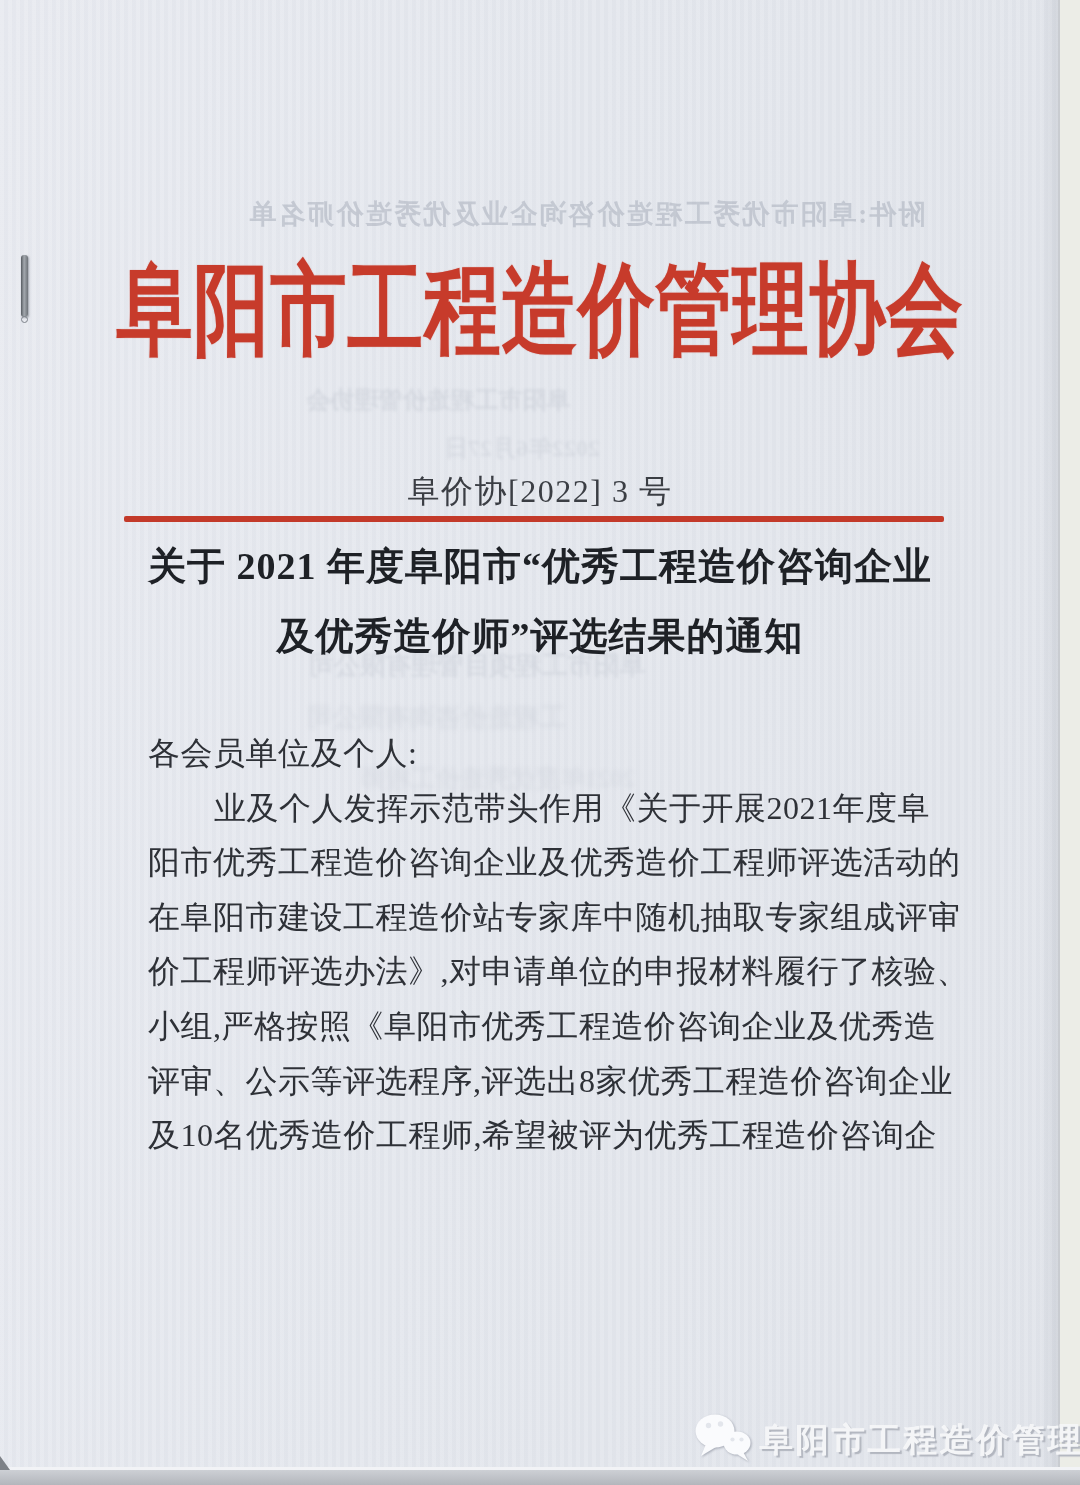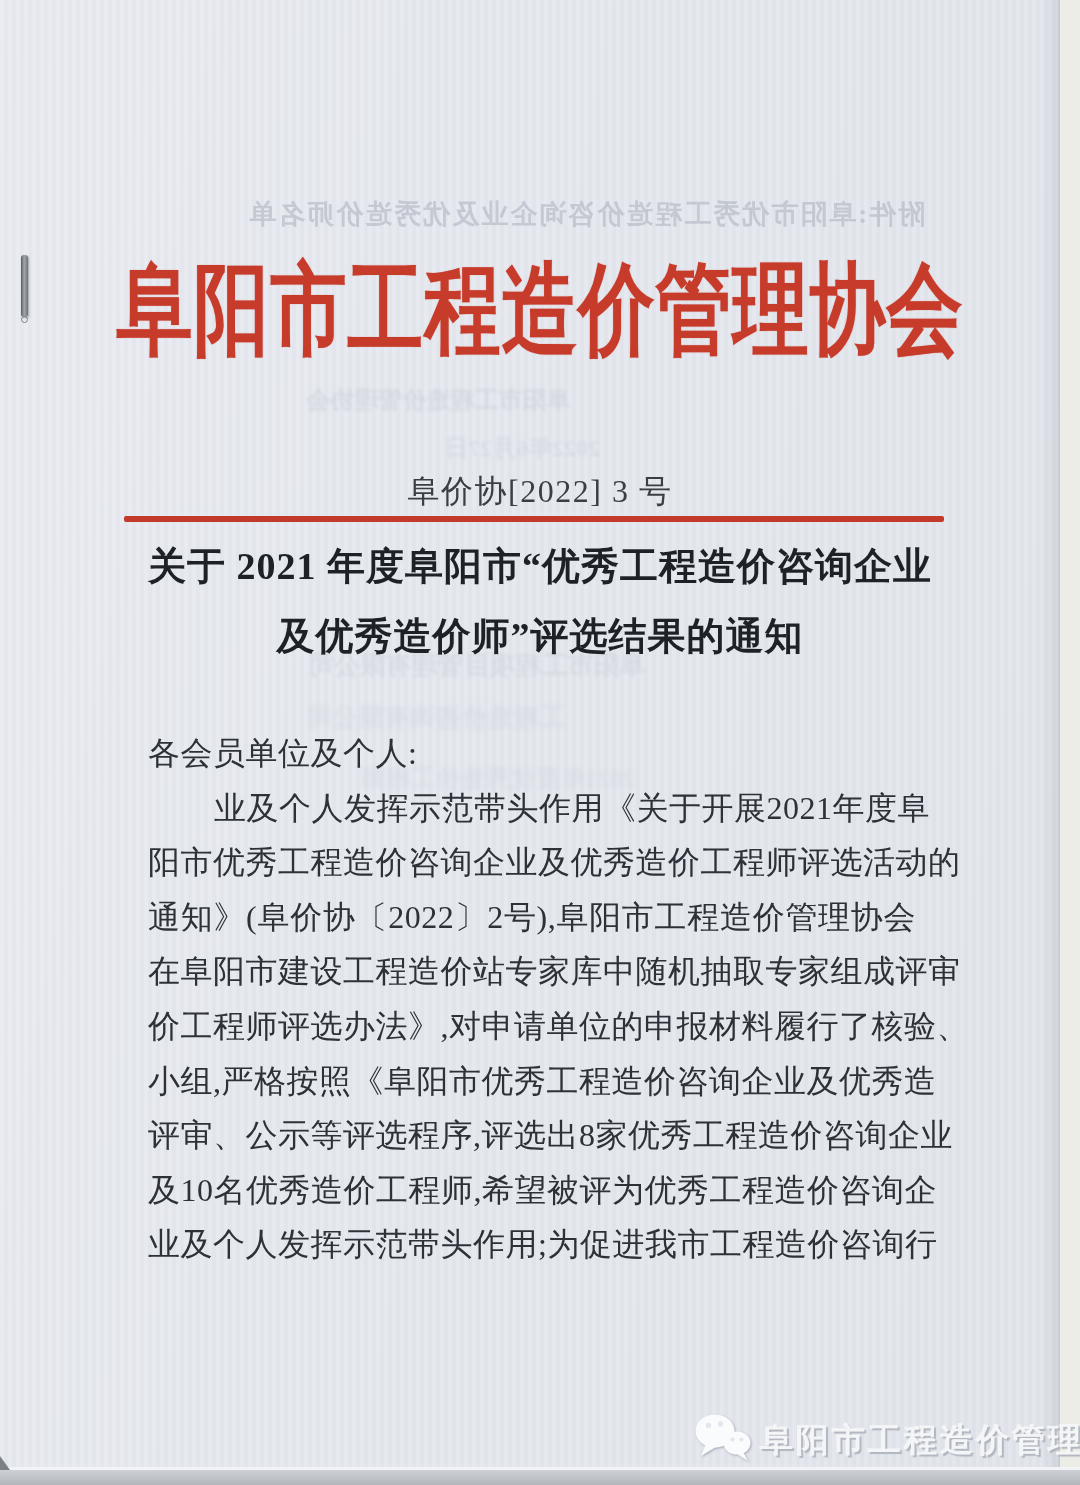--- a/index.html
+++ b/index.html
@@ -110,27 +110,25 @@
 
   <div class="red-rule"></div>
 
   <div class="doc-title l1">关于 2021 年度阜阳市“优秀工程造价咨询企业</div>
   <div class="doc-title l2">及优秀造价师”评选结果的通知</div>
 
   <div class="body-block">
     <div class="bline salutation">各会员单位及个人:</div>
     <div class="bline indent">业及个人发挥示范带头作用《关于开展2021年度阜</div>
     <div class="bline">阳市优秀工程造价咨询企业及优秀造价工程师评选活动的</div>
-    <div class="bline">通知》(阜价协〔2022〕2号),阜阳市工程造价管理协会</div>
     <div class="bline">在阜阳市建设工程造价站专家库中随机抽取专家组成评审</div>
     <div class="bline">价工程师评选办法》,对申请单位的申报材料履行了核验、</div>
     <div class="bline">小组,严格按照《阜阳市优秀工程造价咨询企业及优秀造</div>
     <div class="bline">评审、公示等评选程序,评选出8家优秀工程造价咨询企业</div>
     <div class="bline">及10名优秀造价工程师,希望被评为优秀工程造价咨询企</div>
-    <div class="bline">业及个人发挥示范带头作用;为促进我市工程造价咨询行</div>
   </div>
 
   <div class="footer-mark">
     <span>
       <svg class="wechat-svg" width="58" height="50" viewBox="0 0 58 50" xmlns="http://www.w3.org/2000/svg">
         <ellipse cx="21" cy="18" rx="19.5" ry="16.5" fill="#fafbfd"></ellipse>
         <polygon points="12,31 7,43 22,34" fill="#fafbfd"></polygon>
         <circle cx="14.5" cy="12.5" r="2.7" fill="#e3e6ec"></circle>
         <circle cx="26.5" cy="11" r="2.7" fill="#e3e6ec"></circle>
         <ellipse cx="43" cy="30" rx="13.5" ry="11.5" fill="#fafbfd"></ellipse>

